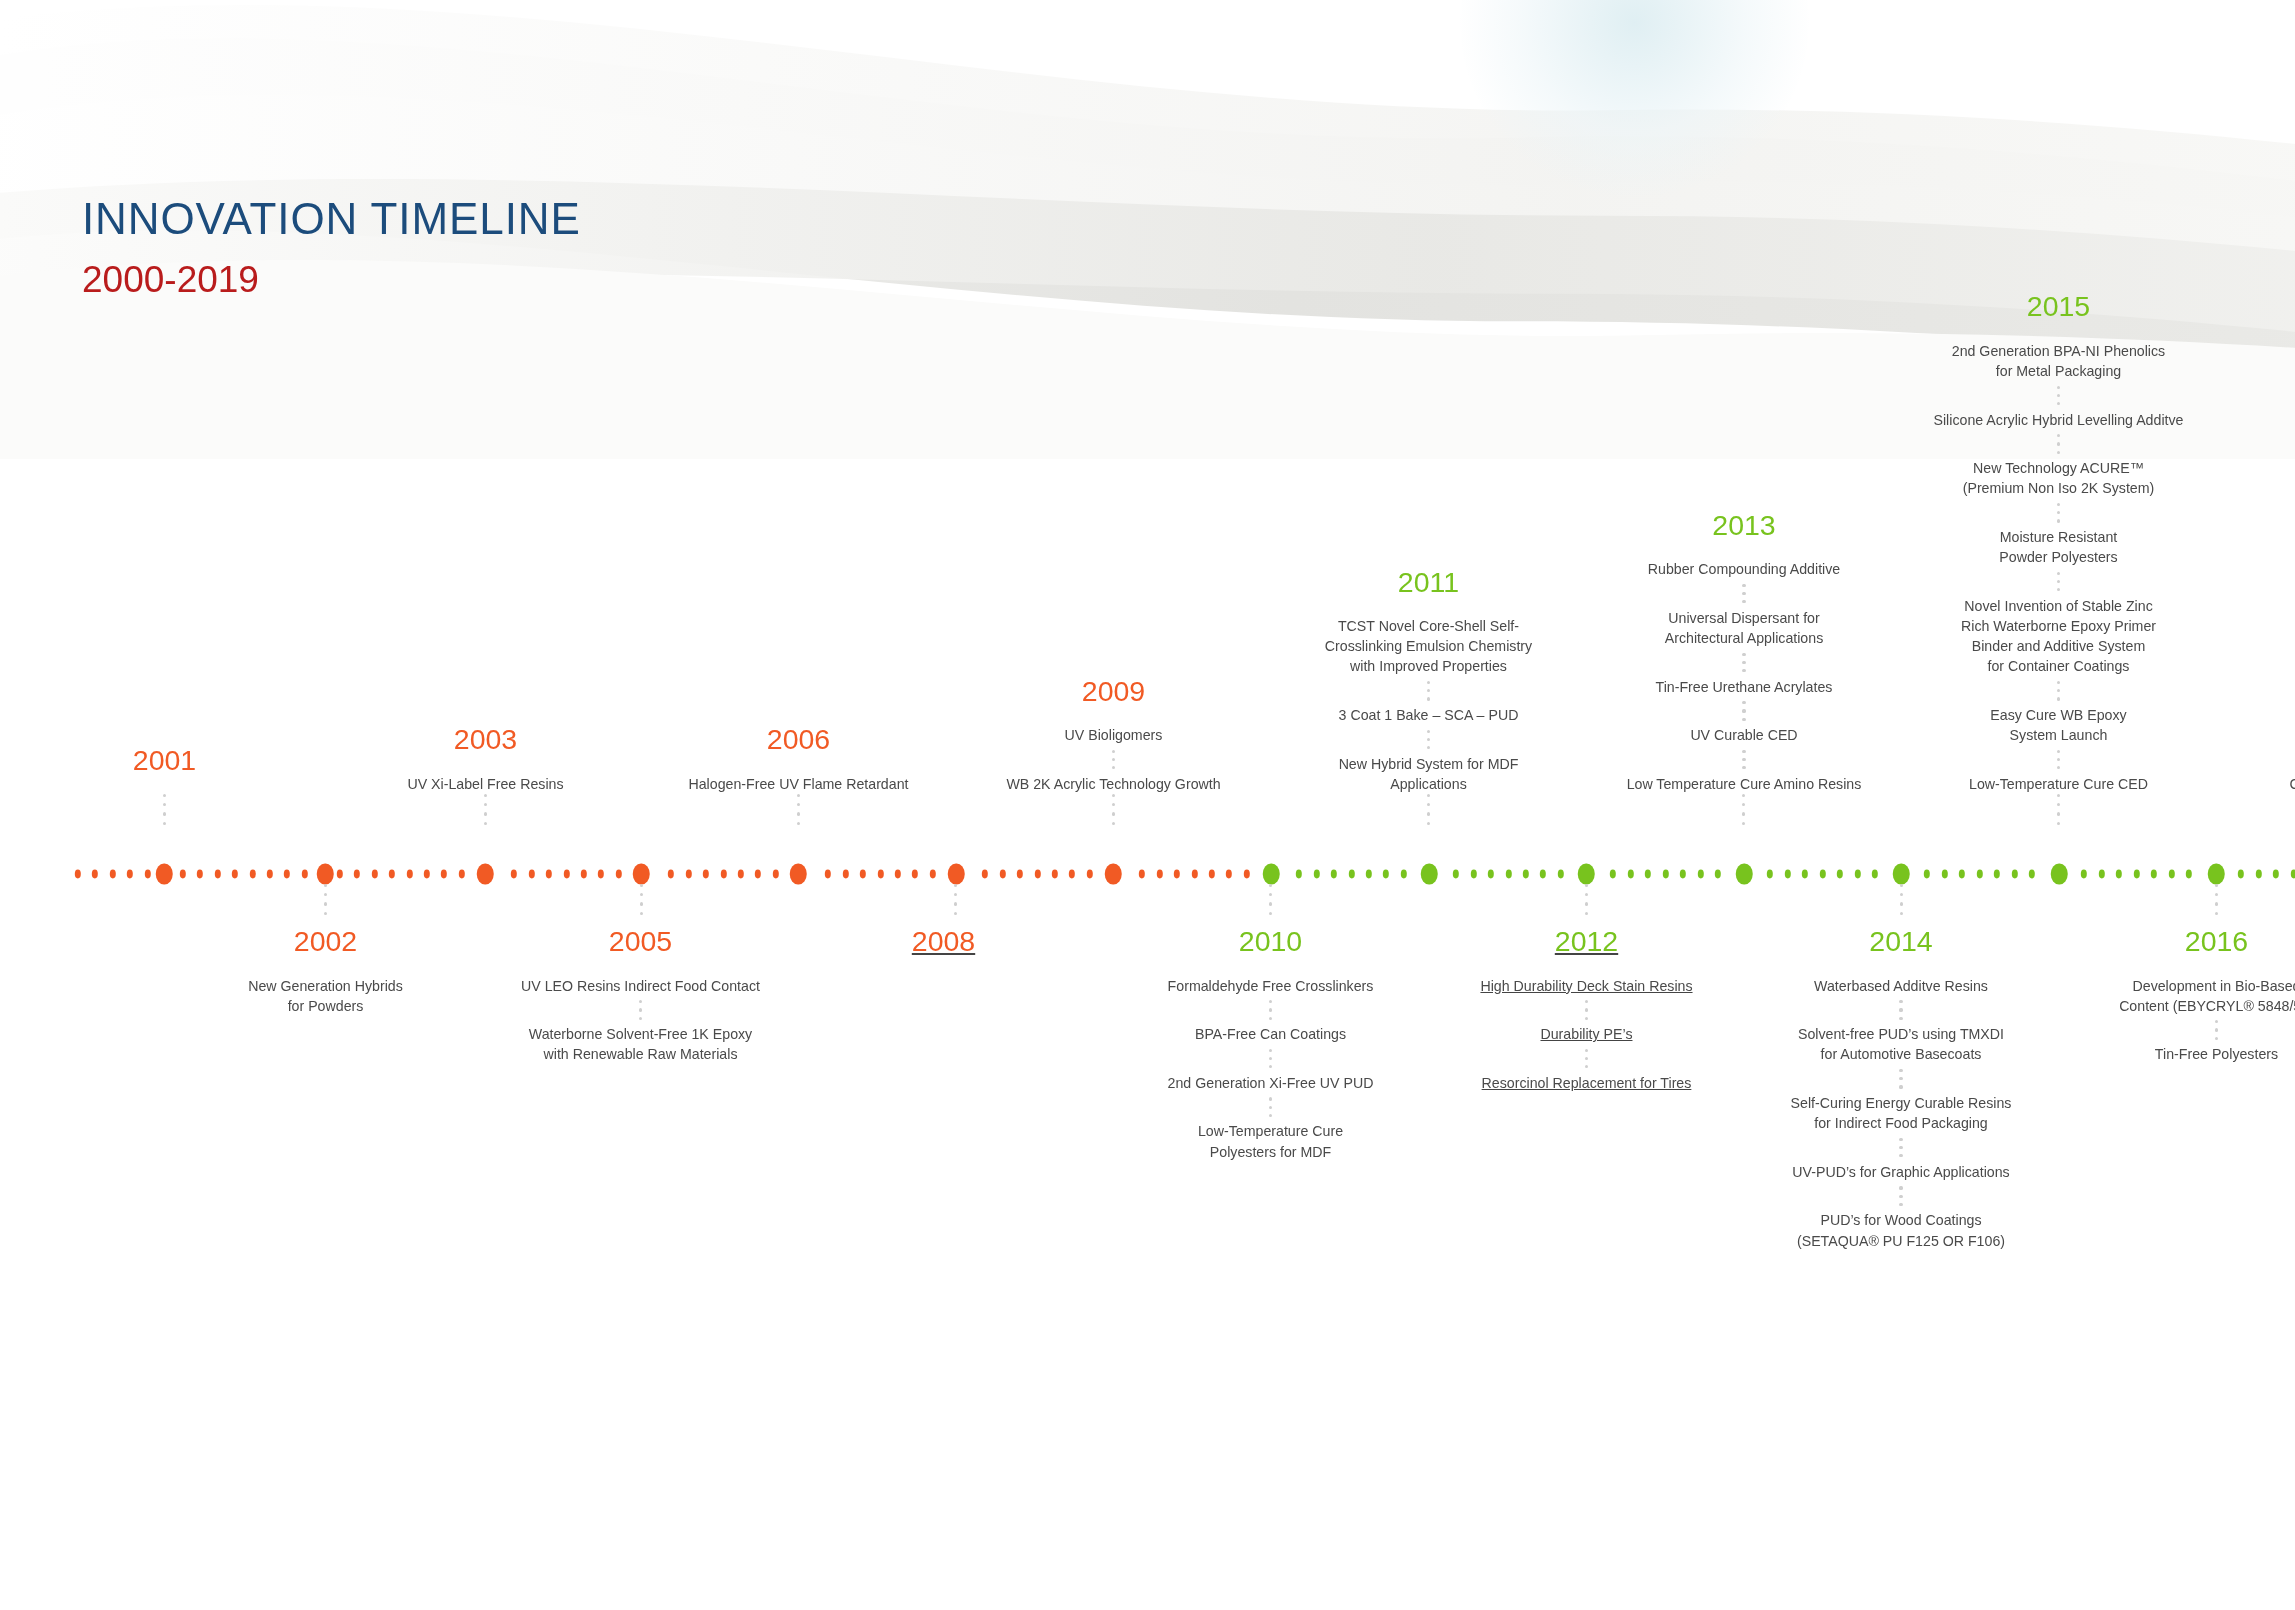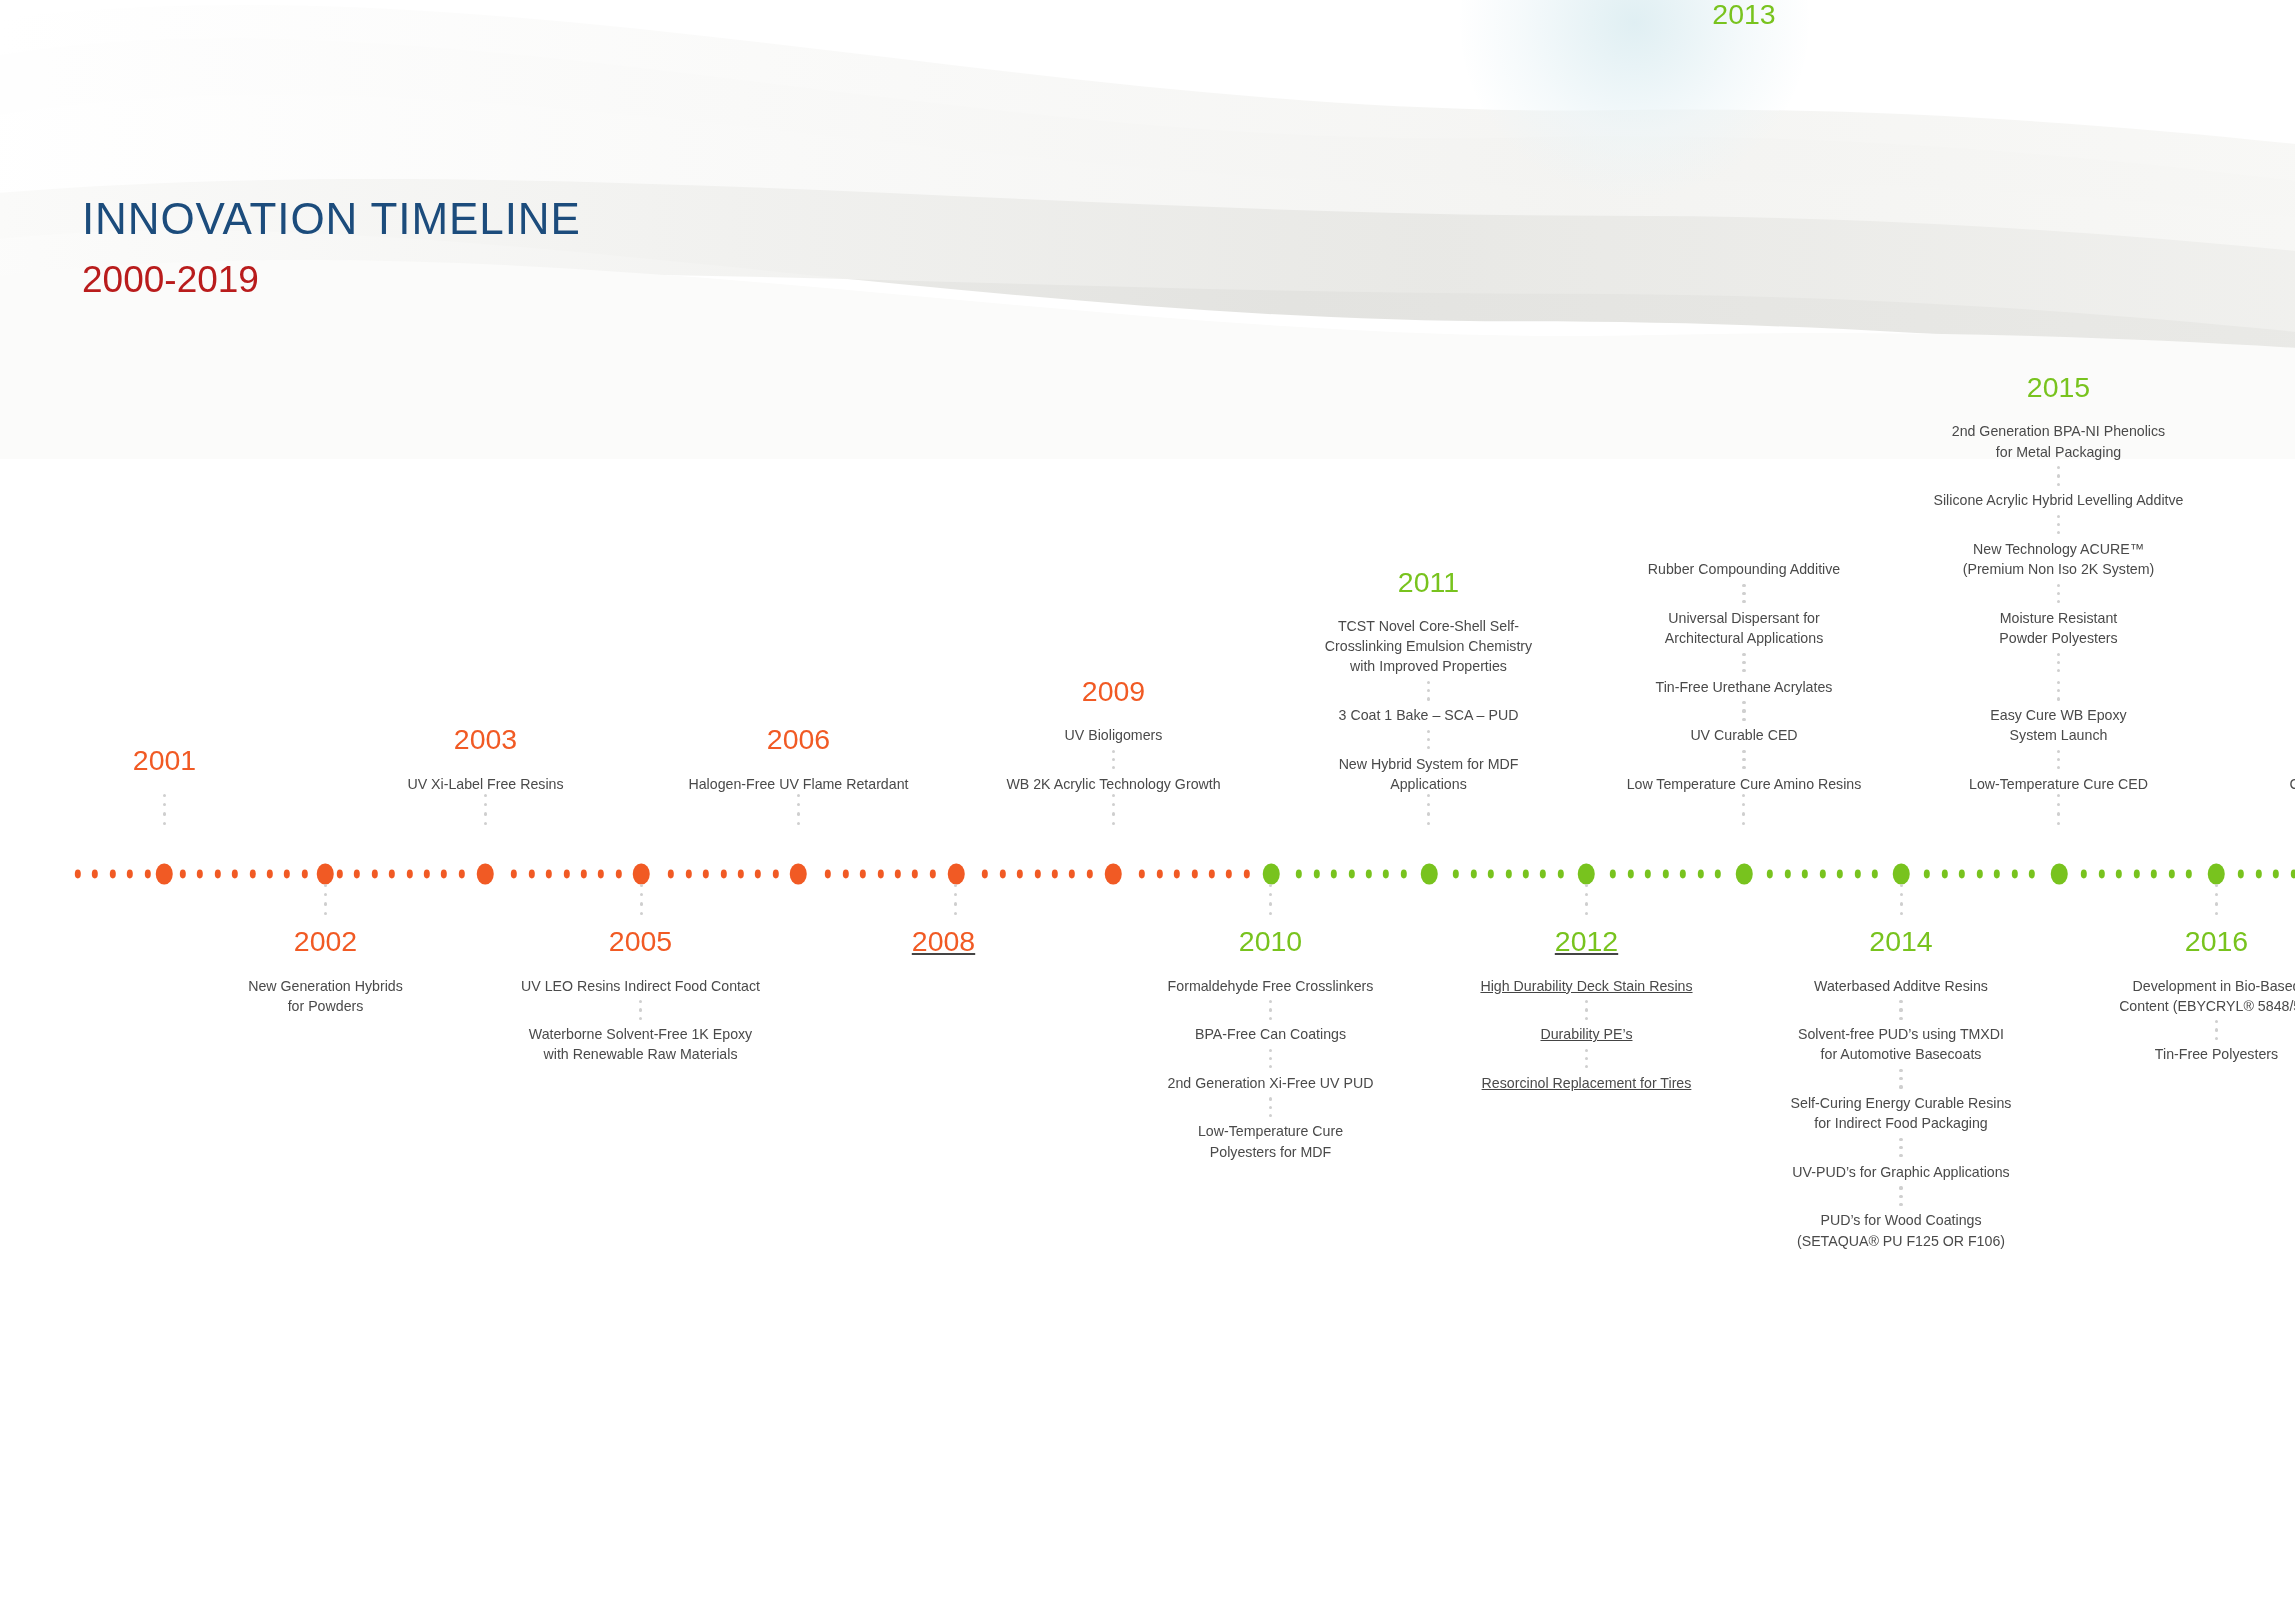--- a/index.html
+++ b/index.html
@@ -324,21 +324,21 @@
           </div>
           <div class="ev">Durability PE’s</div>
           <div class="sep">
             <i></i>
             <i></i>
             <i></i>
           </div>
           <div class="ev">Resorcinol Replacement for Tires</div>
         </div>
       </div>
-      <div class="col above" style="width: 294px; left: 1597px; top: 0px; height: 794px; justify-content: space-between;">
+      <div class="col above" style="width: 294px; left: 1597px; top: 0px; height: 794px; justify-content: flex-end;">
         <div class="year green">2013</div>
         <div class="gapblock"></div>
         <div>
           <div class="ev">Rubber Compounding Additive</div>
           <div class="sep">
             <i></i>
             <i></i>
             <i></i>
           </div>
           <div class="ev">Universal Dispersant for<br>Architectural Applications</div>
@@ -414,20 +414,21 @@
             <i></i>
             <i></i>
             <i></i>
           </div>
           <div class="ev">Moisture Resistant<br>Powder Polyesters</div>
           <div class="sep">
             <i></i>
             <i></i>
             <i></i>
           </div>
+          <div class="ev">Novel Invention of Stable Zinc<br>Rich Waterborne Epoxy Primer<br>Binder and Additive System<br>for Container Coatings</div>
           <div class="sep">
             <i></i>
             <i></i>
             <i></i>
           </div>
           <div class="ev">Easy Cure WB Epoxy<br>System Launch</div>
           <div class="sep">
             <i></i>
             <i></i>
             <i></i>

